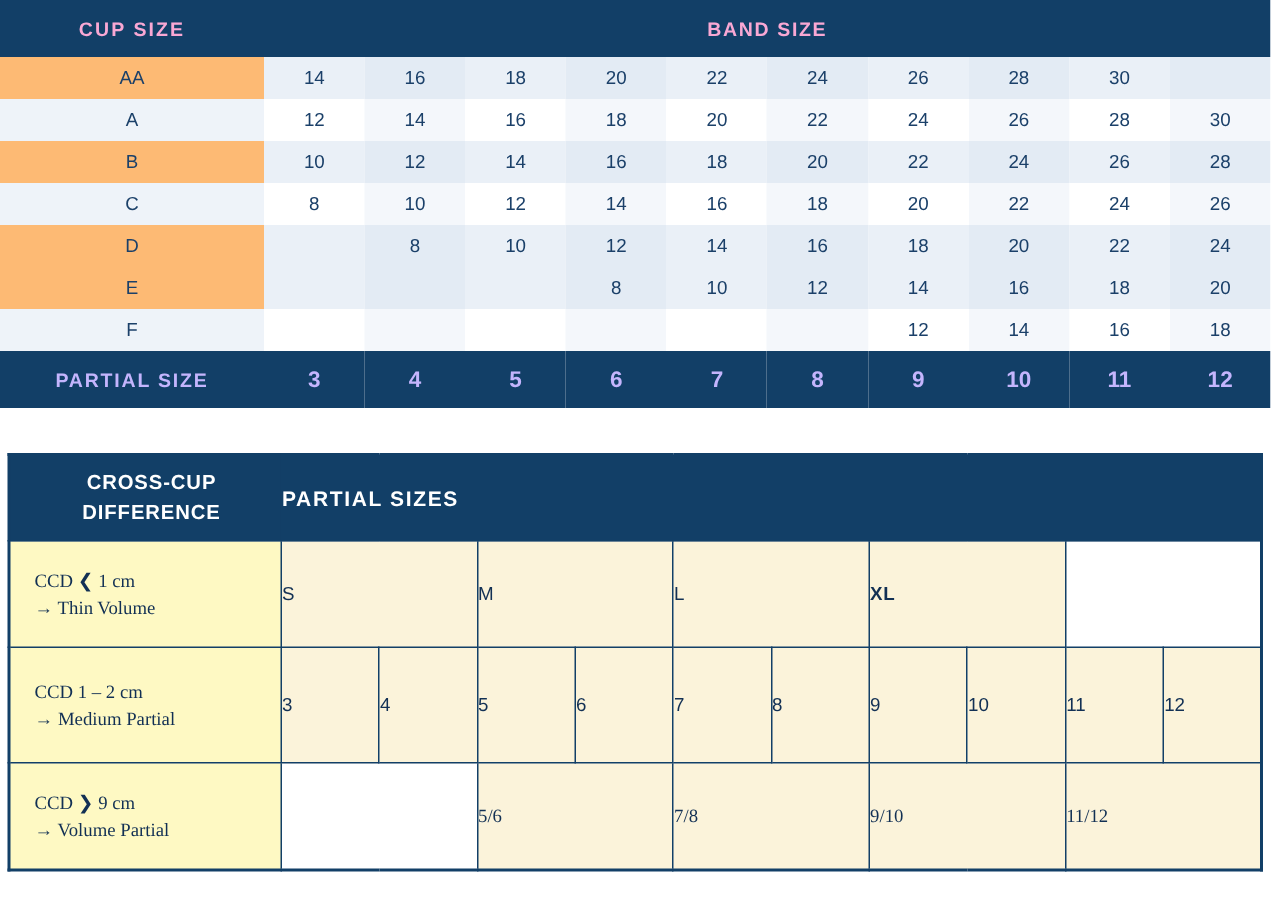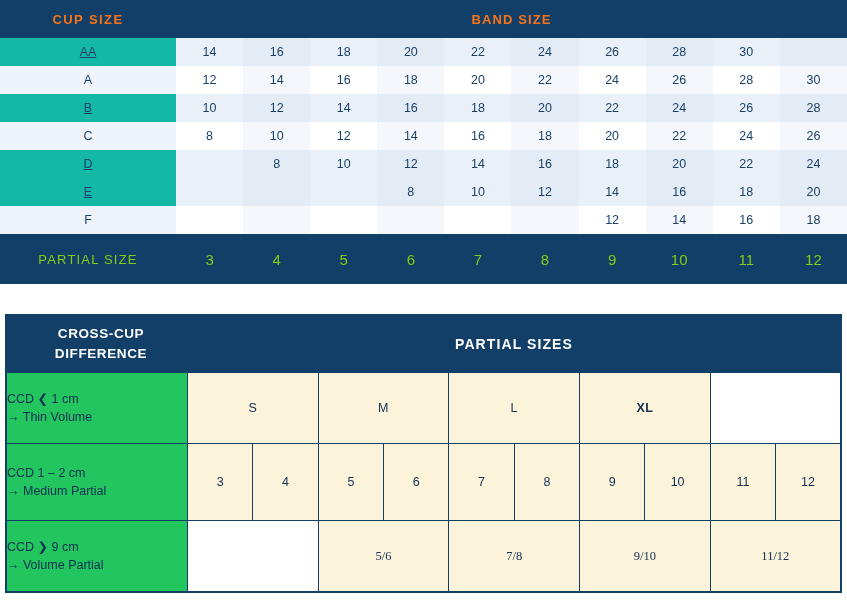--- a/index.html
+++ b/index.html
@@ -26,46 +26,46 @@
     border: 0;
     padding: 0;
     height: 28px;
     text-align: center;
     vertical-align: middle;
     font-size: 12.5px;
     color: #1b4069;
   }
   #size-chart thead th {
     background: #123f67;
-    color: #f97316;
+    color: #f9a8d4;
     font-size: 13px;
     font-weight: bold;
     letter-spacing: 1.1px;
     height: 38px;
   }
   #size-chart thead th.cup-head {
     letter-spacing: 1.4px;
   }
   .row-odd td { background: #eaf0f7; }
   .row-even td { background: #ffffff; }
   .cup-cell {
     font-size: 13.5px;
     color: #1b4069;
     border-bottom: 1px solid #ffffff;
   }
-  .row-odd .cup-cell { background: #14b8a6; text-decoration: underline; }
+  .row-odd .cup-cell { background: #fdba74; }
   .row-even .cup-cell { background: #eef3f9; }
   .val-cell { border-bottom: 1px solid #ffffff; }
   .row-odd  .val-cell.alt { background: #e3ebf4; }
   .row-even .val-cell.alt { background: #f4f7fb; }
   #size-chart tfoot td {
     background: #123f67;
-    color: #84cc16;
-    font-weight: normal;
-    height: 50px;
+    color: #c4b5fd;
+    font-weight: bold;
+    height: 38px;
     font-size: 15px;
   }
   #size-chart tfoot td.partial-label {
     font-size: 13px;
     letter-spacing: 1.2px;
   }
 
   .spacer { height: 30px; }
 
   
@@ -74,21 +74,21 @@
   }
   #ccd-chart {
     width: 837px;
     border-collapse: collapse;
     table-layout: fixed;
     border: 2px solid #123f67;
   }
   #ccd-chart th, #ccd-chart td {
     border: 1px solid #123f67;
     padding: 0;
-    text-align: center;
+    text-align: left;
     vertical-align: middle;
     font-size: 12.5px;
     color: #123054;
   }
   #ccd-chart thead th {
     background: #123f67;
     color: #ffffff;
     font-weight: bold;
     height: 56px;
     border-color: #123f67;
@@ -99,25 +99,25 @@
     font-size: 13.5px;
     letter-spacing: 0.6px;
     line-height: 1.45;
   }
   #ccd-chart thead th.partial-title {
     font-size: 14px;
     letter-spacing: 1.1px;
   }
   .ccd-label {
     text-align: left !important;
-    padding: 6px 0 !important;
+    padding: 6px 16px !important;
     font-size: 15px;
     line-height: 1.45;
-    background: #22c55e;
-    font-family: Liberation Sans, sans-serif;
+    background: #fef9c3;
+    font-family: Liberation Serif, serif;
   }
   .cream { background: #fbf3da; }
   .white { background: #ffffff; }
   .r-thin td  { height: 58px; }
   .r-med td   { height: 64px; }
   .r-vol td   { height: 58px; }
   .band-num { font-size: 12px; }
   .vol-num { font-size: 13.5px; font-family: "Liberation Serif", serif; }
   .thin-letter { font-size: 12.5px; letter-spacing: 0.5px; }
 </style>

